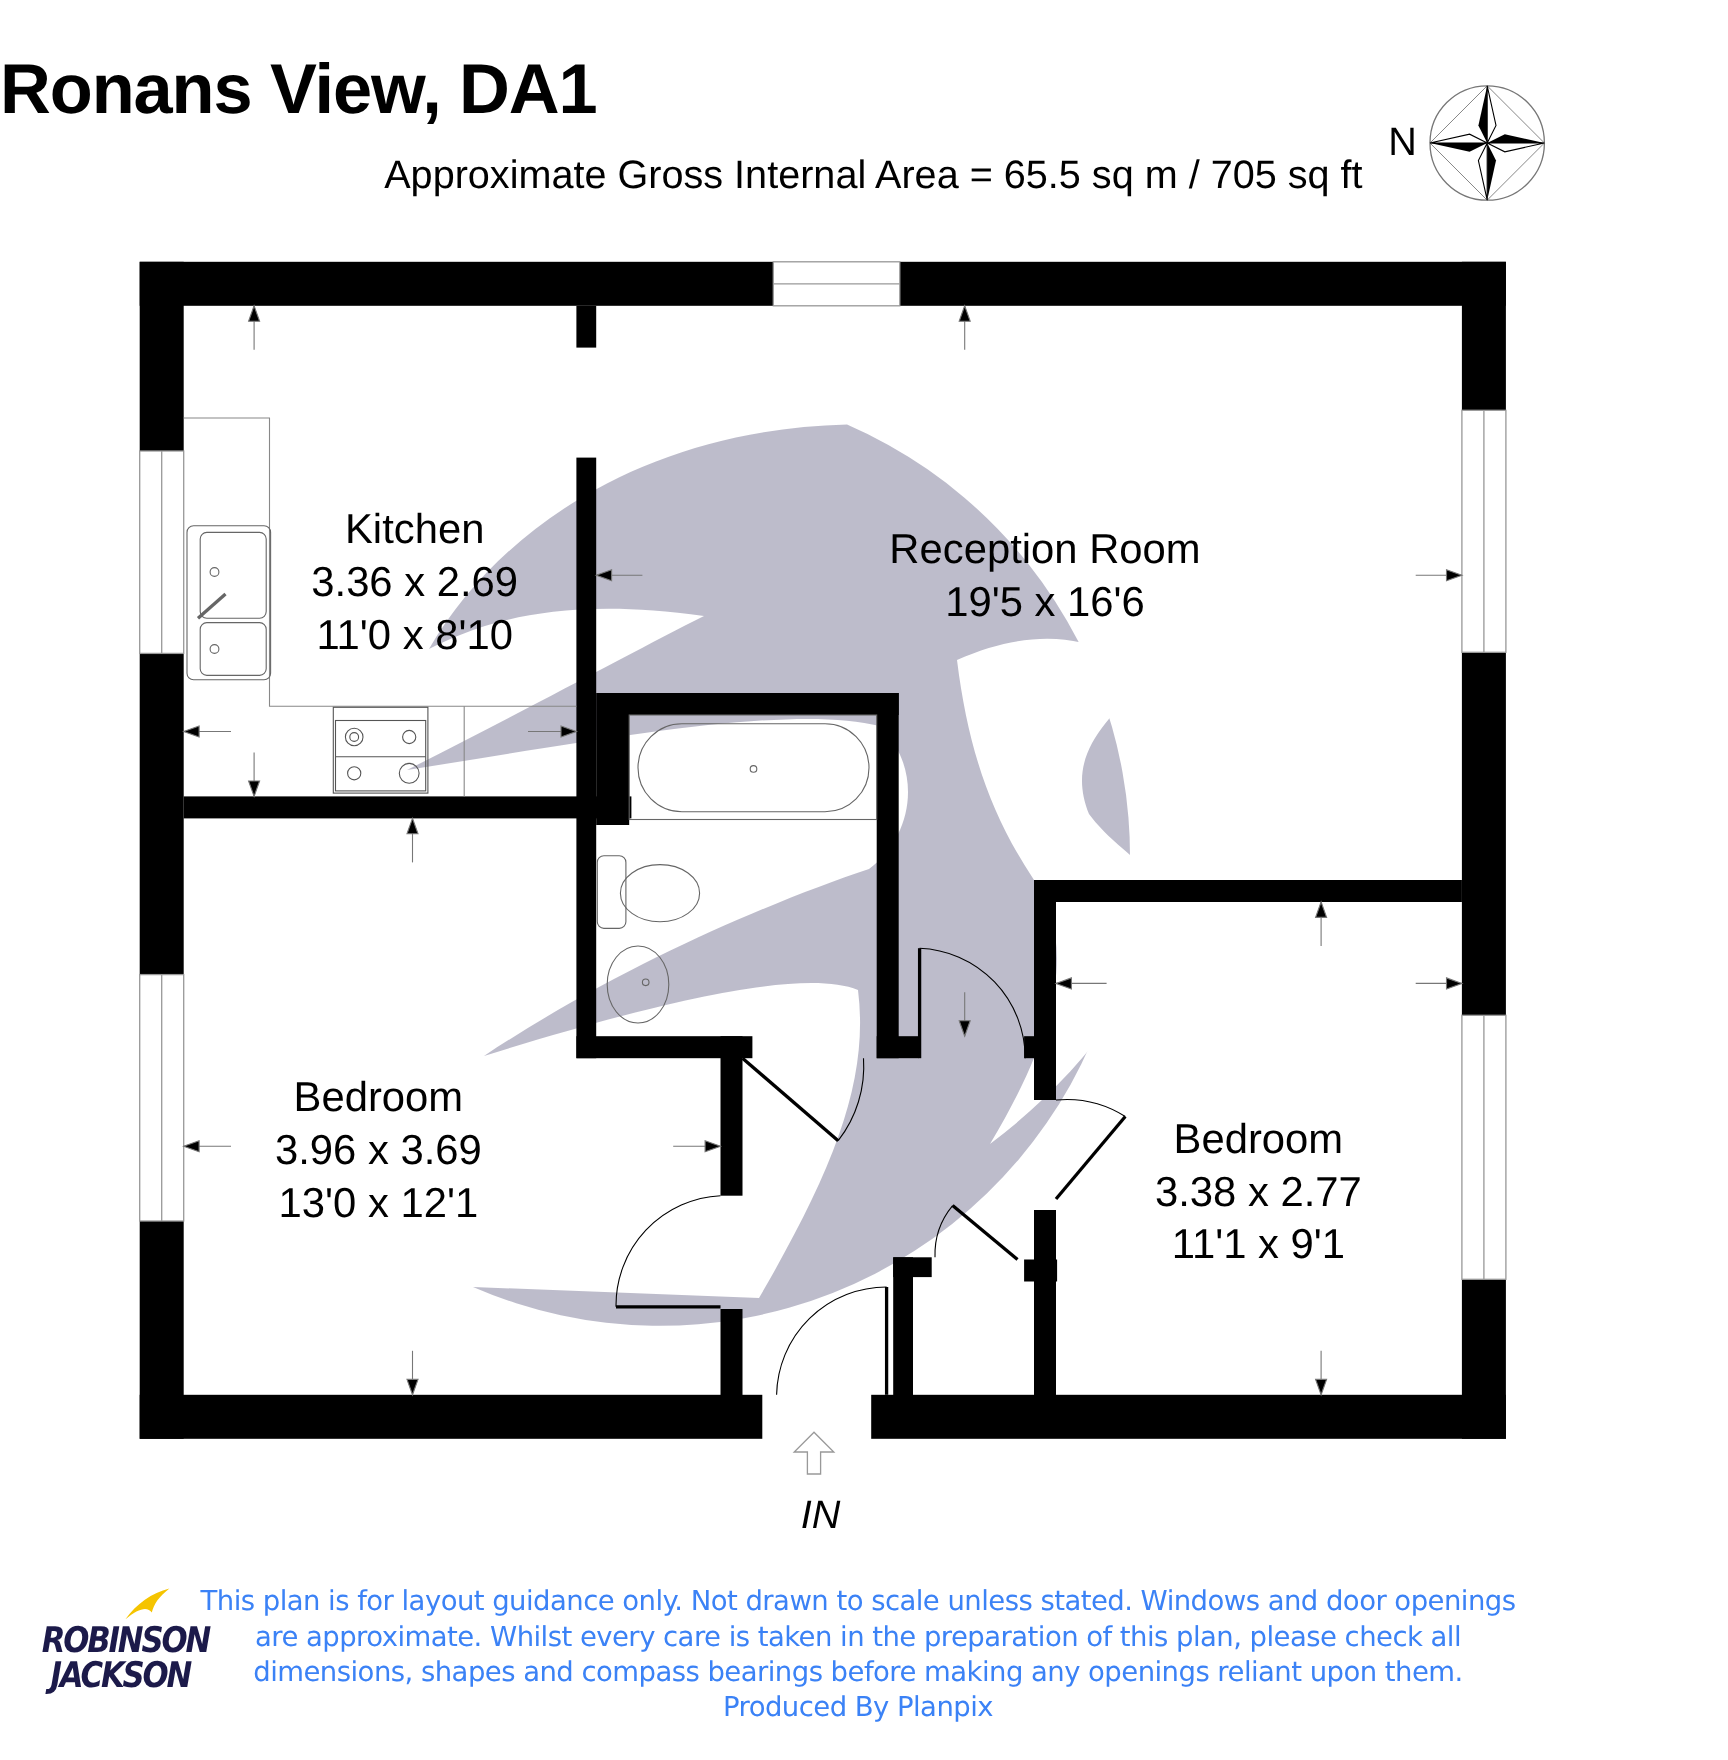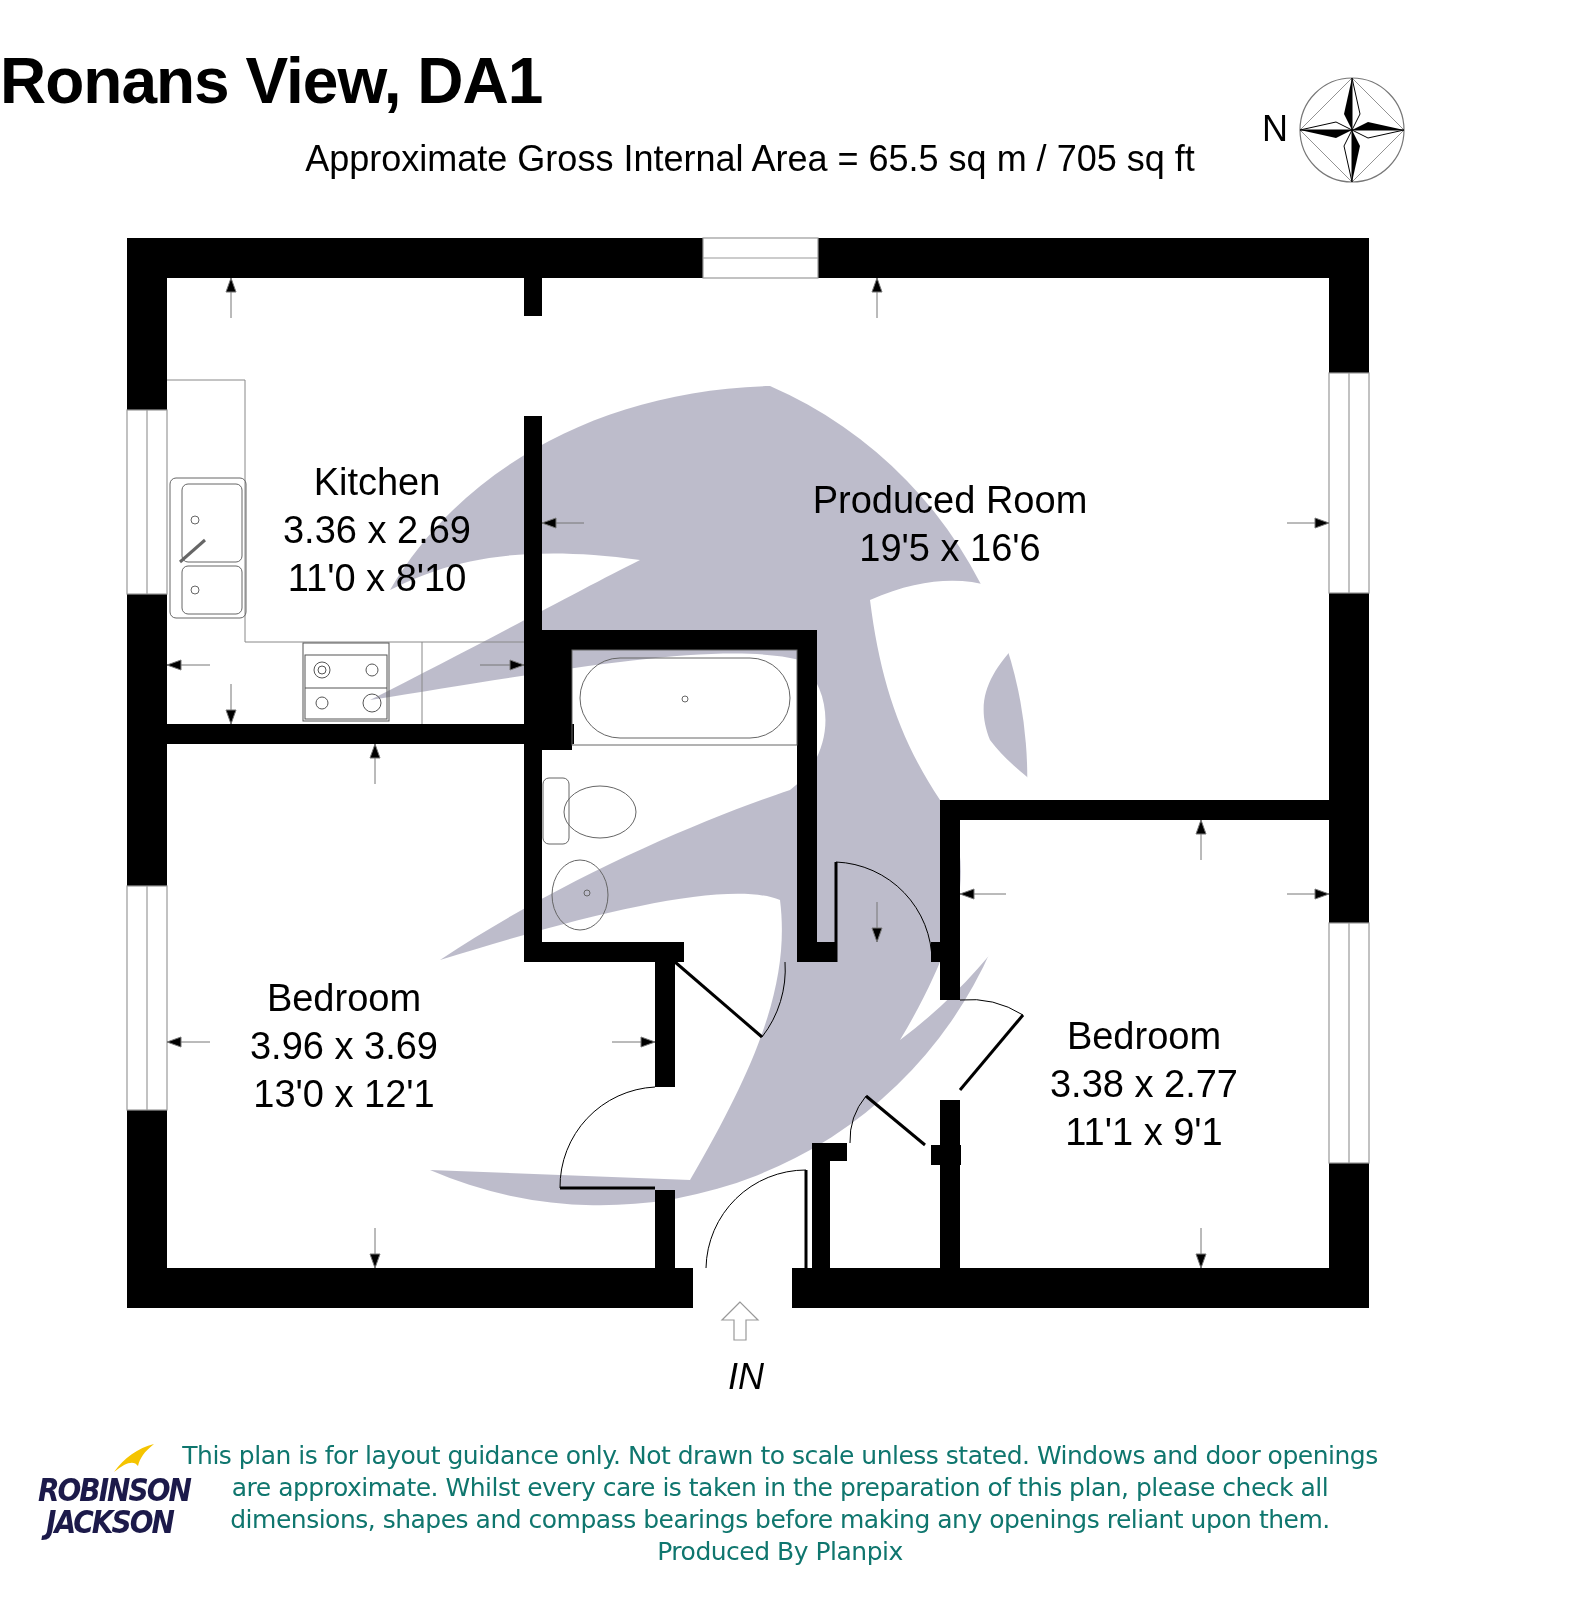--- a/index.html
+++ b/index.html
@@ -1,24 +1,24 @@
 <!DOCTYPE html>
 <html><head>
 <meta charset="utf-8">
 <style>
   html, body { margin: 0; padding: 0; background: #ffffff; }
   body { width: 1571px; height: 1600px; position: relative; overflow: hidden; font-family: "Liberation Sans", sans-serif; }
   .title { position: absolute; left: 0; width: 1540px; top: 44px; text-align: left; font-size: 64px; font-weight: bold; color: #000; letter-spacing: -1px; }
-  .subtitle { position: absolute; left: 0; width: 1500px; top: 138px; text-align: center; font-size: 36px; color: #000; }
+  .subtitle { position: absolute; left: 0; width: 1500px; top: 138px; text-align: center; font-size: 36px; color: #000; padding-left: 44px; }
   .compass { position: absolute; left: 1296px; top: 74px; width: 112px; height: 112px; }
   .compass-n { position: absolute; left: 1262px; top: 108px; font-size: 36px; color: #000; }
   .plan { position: absolute; left: 0; top: 0; width: 1571px; height: 1600px; }
   .room-label { position: absolute; text-align: center; font-size: 38px; line-height: 48px; color: #000; margin-top: 40px; }
   .in-label { position: absolute; left: 728px; top: 1356px; font-size: 36px; color: #000; font-style: italic; }
-  .disclaimer { position: absolute; left: 180px; width: 1200px; top: 1440px; text-align: center; font-size: 25px; line-height: 32px; color: #0f766e; font-family: "DejaVu Sans", sans-serif; letter-spacing: -0.5px; }
+  .disclaimer { position: absolute; left: 180px; width: 1200px; top: 1440px; text-align: center; font-size: 25px; line-height: 32px; color: #3b82f6; font-family: "DejaVu Sans", sans-serif; letter-spacing: -0.5px; }
   .logo { position: absolute; left: 18px; top: 1450px; width: 150px; height: 100px; }
   .logo-text { position: absolute; left: 20px; font-family: "DejaVu Sans", sans-serif; font-weight: bold; font-style: italic; font-size: 28px; color: #1c1a4a; letter-spacing: -2px; transform: scaleY(1.15); }
 </style>
 </head>
 <body>
 
 <div class="title">Ronans View, DA1</div>
 <div class="subtitle">Approximate Gross Internal Area = 65.5 sq m / 705 sq ft</div>
 
 <div class="compass-n">N</div>
@@ -182,21 +182,21 @@
     <polygon points="740,1302 722,1320 734,1320 734,1340 746,1340 746,1320 758,1320"></polygon>
   </g>
 </svg>
 
 <div class="room-label" style="left:257px; top:418px; width:240px;">
   <div>Kitchen</div>
   <div>3.36 x 2.69</div>
   <div>11'0 x 8'10</div>
 </div>
 <div class="room-label" style="left:780px; top:436px; width:340px;">
-  <div>Produced Room</div>
+  <div>Reception Room</div>
   <div>19'5 x 16'6</div>
 </div>
 <div class="room-label" style="left:224px; top:934px; width:240px;">
   <div>Bedroom</div>
   <div>3.96 x 3.69</div>
   <div>13'0 x 12'1</div>
 </div>
 <div class="room-label" style="left:1024px; top:972px; width:240px;">
   <div>Bedroom</div>
   <div>3.38 x 2.77</div>

